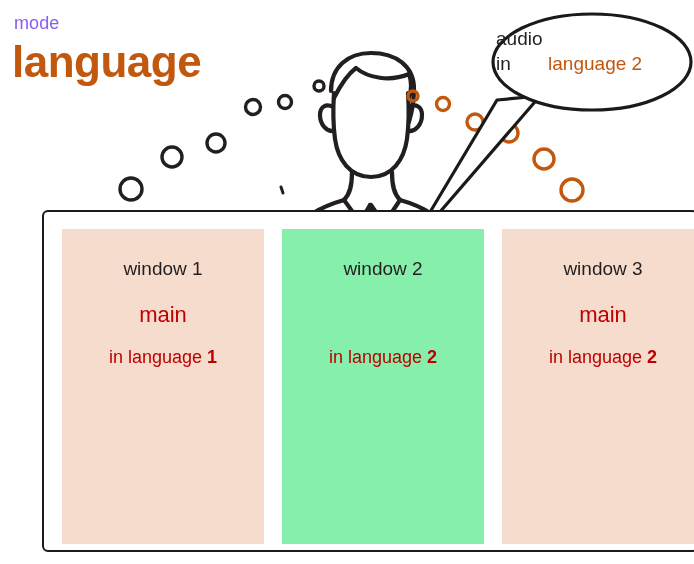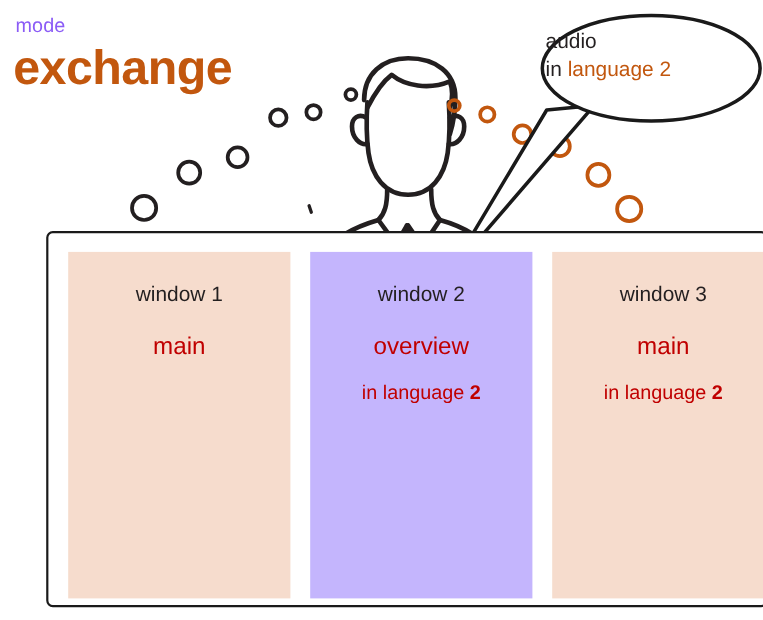--- a/index.html
+++ b/index.html
@@ -55,21 +55,21 @@
     position: absolute;
     left: 496px;
     top: 26px;
     width: 192px;
     font-size: 19px;
     line-height: 1.32;
     color: #231f20;
   }
   .bubble-text .line1 { display: block; }
   .bubble-text .line2 { display: block; }
-  .bubble-text .orange { color: #c2570e; }
+  .bubble-text .orange { color: #c2570e; margin-left: 32px; }
 
   
   .panel {
     position: absolute;
     left: 8px;
     top: 210px;
     width: 656px;
     height: 342px;
     box-sizing: border-box;
     border: 2px solid #1a1a1a;
@@ -84,21 +84,21 @@
     width: 642px;
     height: 315px;
     display: flex;
     gap: 18px;
   }
   .col {
     flex: 1 1 0;
     position: relative;
   }
   .col.peach  { background: #f6dccd; }
-  .col.cyan   { background: #c4b5fd; }
+  .col.cyan   { background: #86efac; }
 
   .col-title {
     position: absolute;
     left: 0;
     right: 0;
     top: 30px;
     text-align: center;
     font-size: 19px;
     color: #231f20;
     line-height: 1;
@@ -125,21 +125,21 @@
     line-height: 1;
   }
   .col-sub b { font-weight: bold; }
 </style>
 </head>
 <body>
 
 <div id="canvas">
 
   <div class="mode-label">mode</div>
-  <div class="mode-value">exchange</div>
+  <div class="mode-value">language</div>
 
   <svg class="art" viewBox="0 0 694 564">
 
     <g fill="none" stroke="#231f20" stroke-width="4.2" stroke-linecap="round" stroke-linejoin="round">
 
       <path d="M331 91 C331 67 348 53 371 53 C396 53 414 66 414 89
                C414 101 412 112 409 122"></path>
 
       <path d="M334 93 C333 108 333 124 335 139 C338 160 350 177 371 177
                C392 177 404 160 407 139 C409 124 409 108 408 93"></path>
@@ -206,25 +206,25 @@
     <span class="line1">audio</span>
     <span class="line2"><span>in </span><span class="orange">language 2</span></span>
   </div>
 
   <div class="panel">
     <div class="columns">
 
       <div class="col peach">
         <div class="col-title">window 1</div>
         <div class="col-main">main</div>
+        <div class="col-sub"><span>in language </span><b>1</b></div>
       </div>
 
       <div class="col cyan">
         <div class="col-title">window 2</div>
-        <div class="col-main">overview</div>
         <div class="col-sub"><span>in language </span><b>2</b></div>
       </div>
 
       <div class="col peach">
         <div class="col-title">window 3</div>
         <div class="col-main">main</div>
         <div class="col-sub"><span>in language </span><b>2</b></div>
       </div>
 
     </div>

